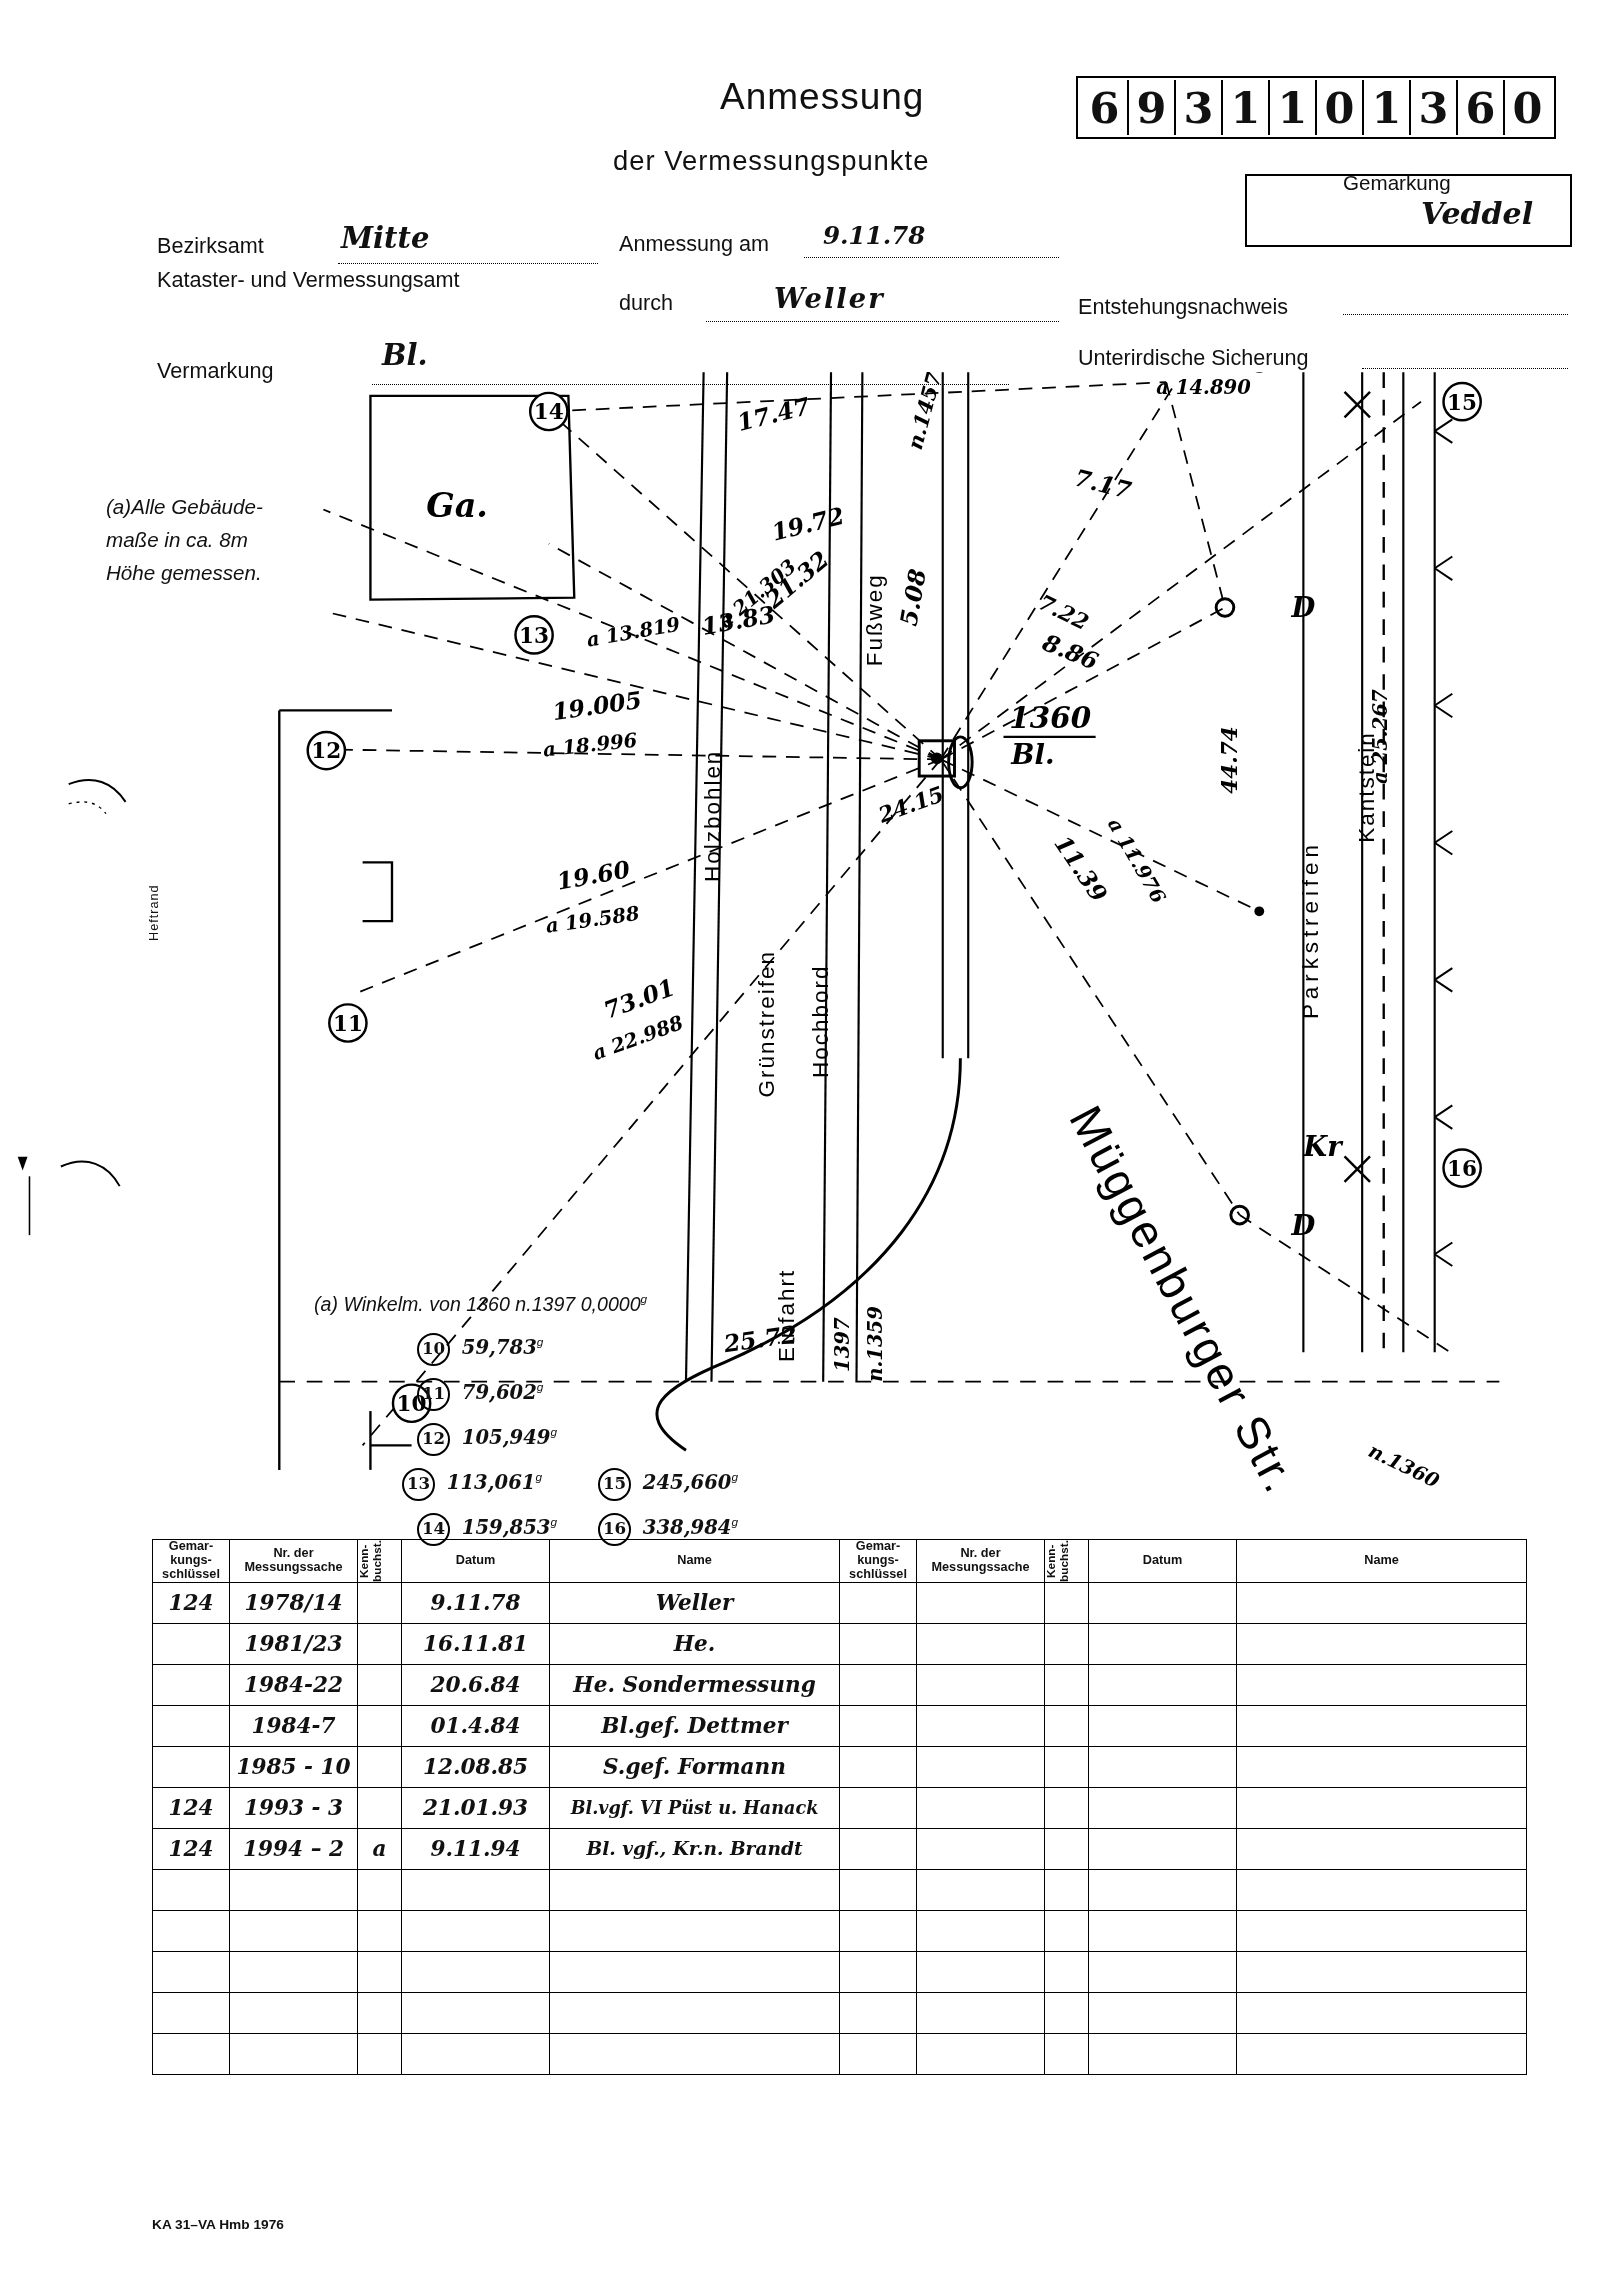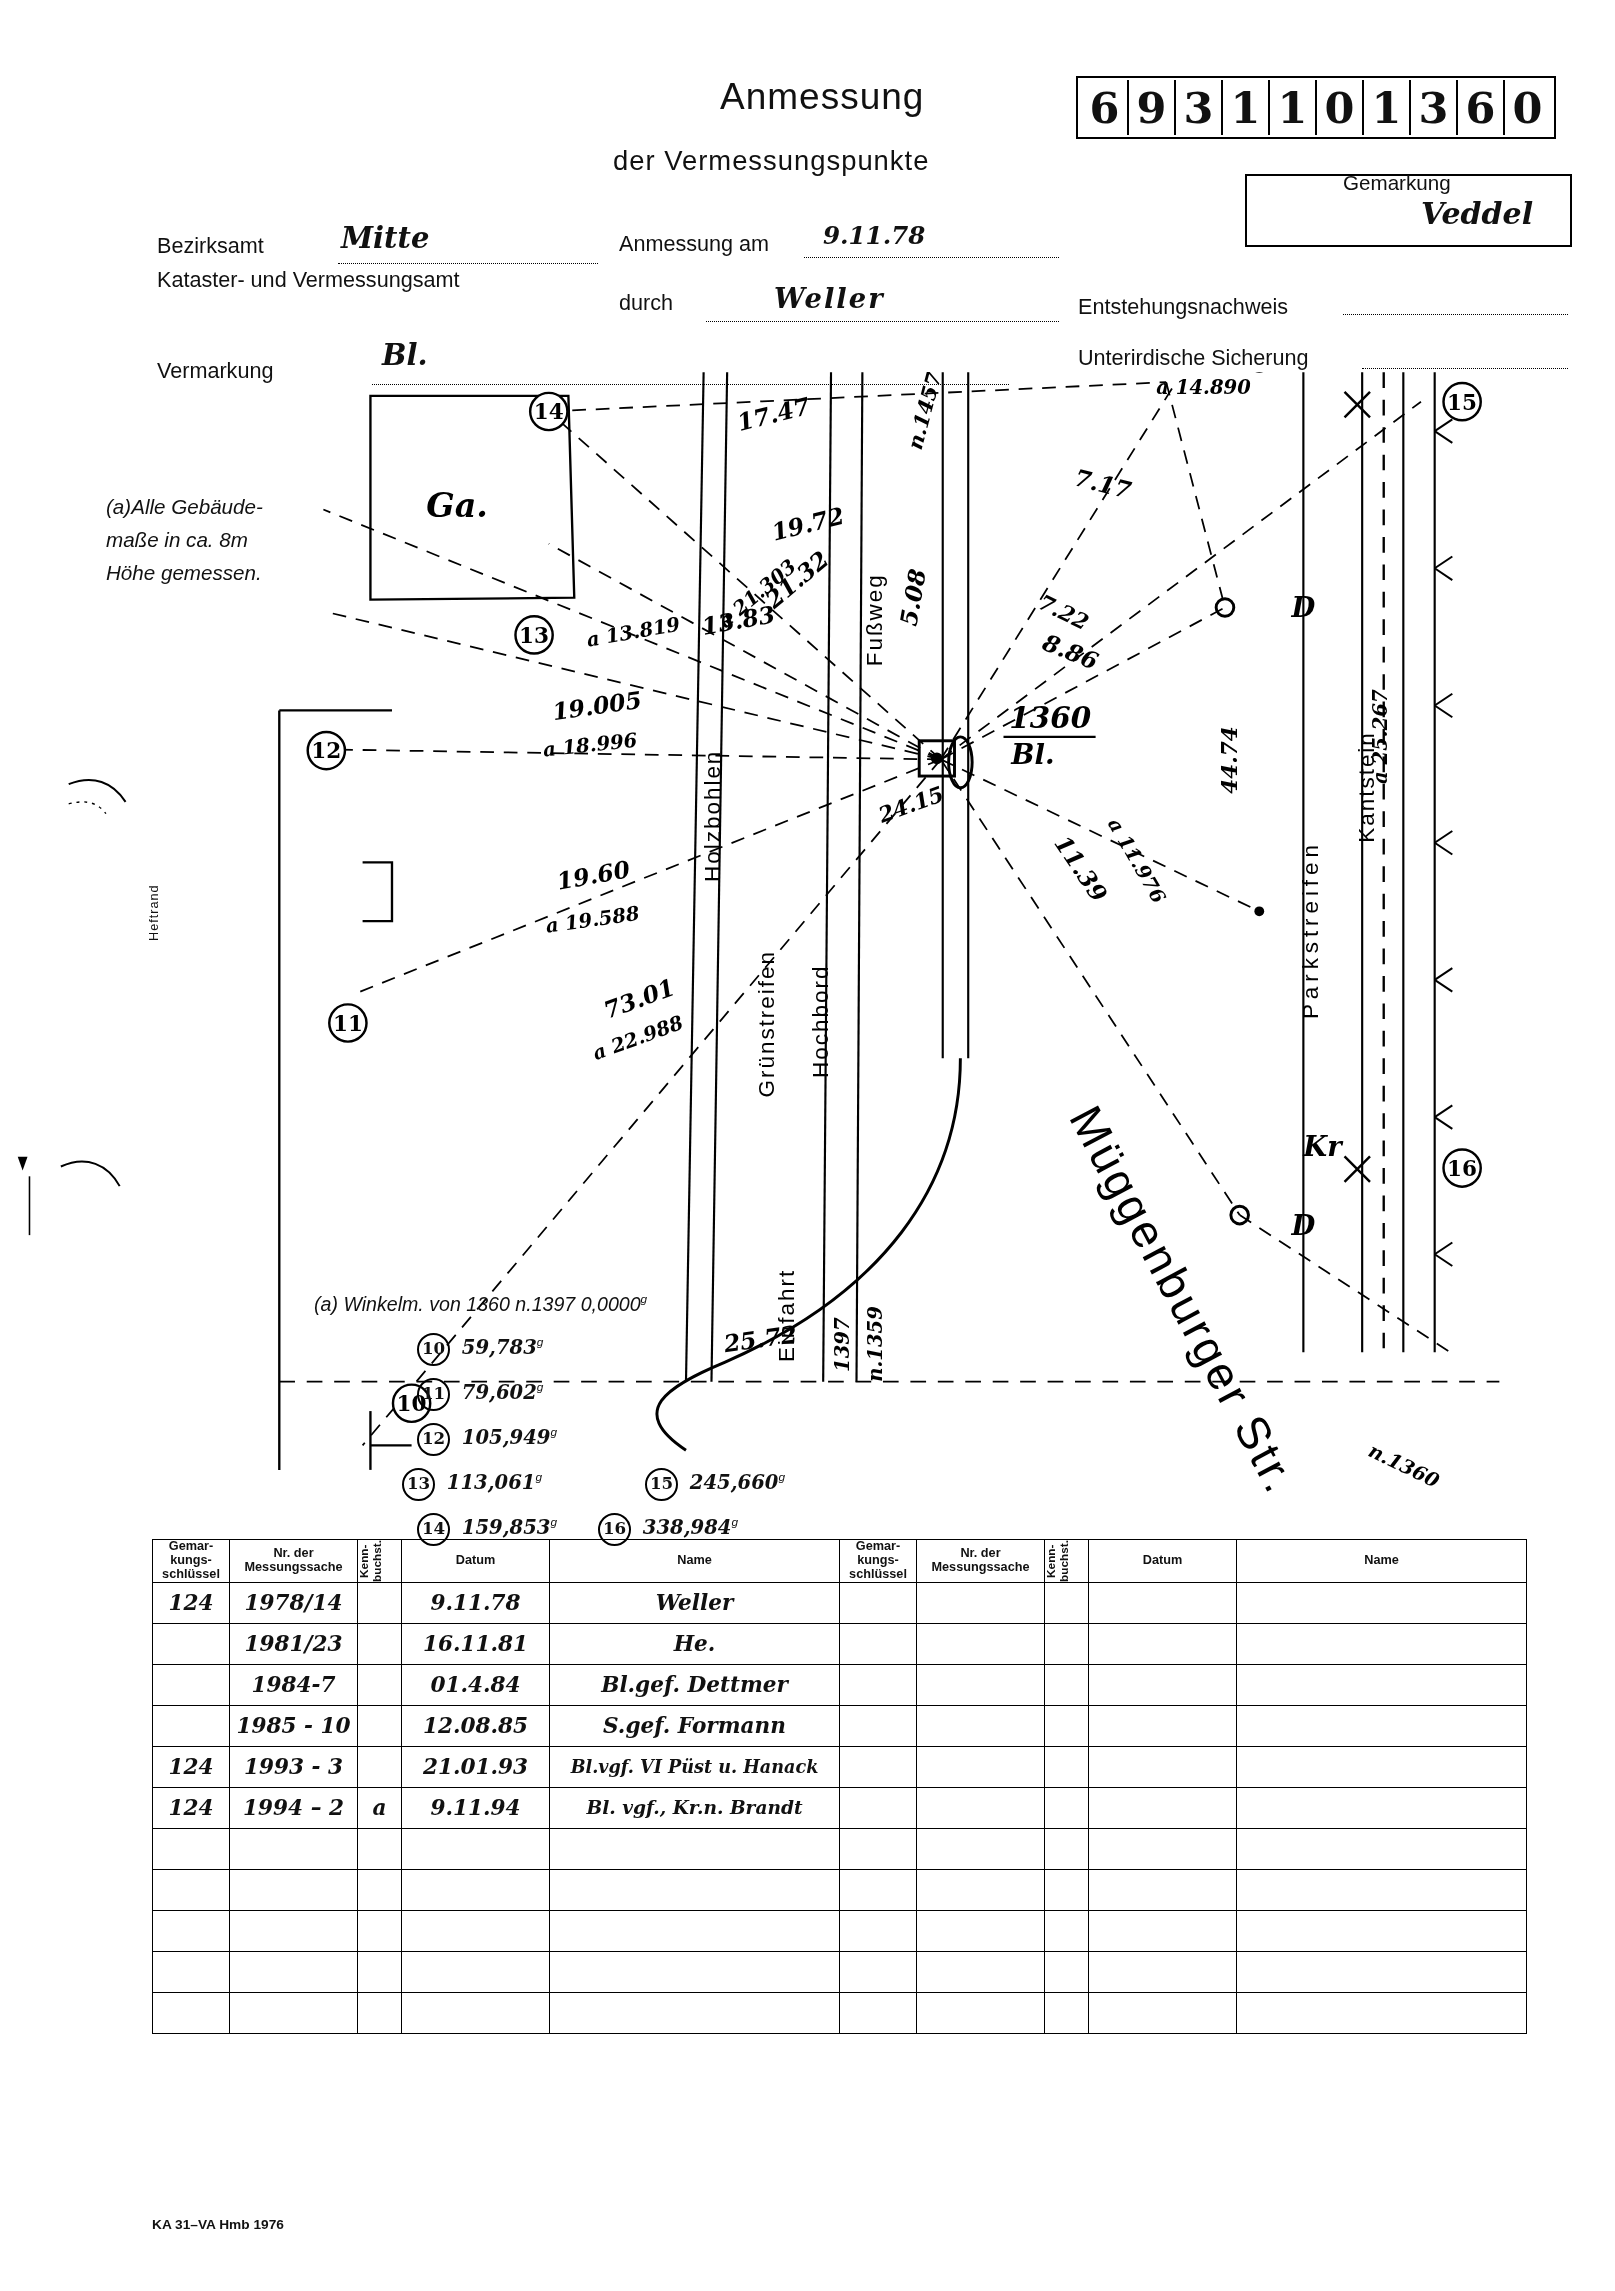--- a/index.html
+++ b/index.html
@@ -301,21 +301,21 @@
   <div class="abs angle-row" style="left:417px;top:1423px;">
     <span class="circnum">12</span><span class="angle-val">105,949</span><sup>g</sup>
   </div>
   <div class="abs angle-row" style="left:402px;top:1468px;">
     <span class="circnum">13</span><span class="angle-val">113,061</span><sup>g</sup>
   </div>
   <div class="abs angle-row" style="left:417px;top:1513px;">
     <span class="circnum">14</span><span class="angle-val">159,853</span><sup>g</sup>
   </div>
 
-  <div class="abs angle-row" style="left:598px;top:1468px;margin-left:47px;">
+  <div class="abs angle-row" style="left:598px;top:1468px;">
     <span class="circnum">15</span><span class="angle-val">245,660</span><sup>g</sup>
   </div>
   <div class="abs angle-row" style="left:598px;top:1513px;">
     <span class="circnum">16</span><span class="angle-val">338,984</span><sup>g</sup>
   </div>
 
   <div class="abs" id="table-wrap">
     <table class="reg">
       <thead>
         <tr>
@@ -376,20 +376,32 @@
           <td class="hand-cell">16.11.81</td>
           <td class="name-cell">He.</td>
           <td></td>
           <td></td>
           <td></td>
           <td></td>
           <td></td>
         </tr>
         <tr>
           <td class="hand-cell"></td>
+          <td class="hand-cell">1984-22</td>
+          <td class="hand-cell"></td>
+          <td class="hand-cell">20.6.84</td>
+          <td class="name-cell">He. Sondermessung</td>
+          <td></td>
+          <td></td>
+          <td></td>
+          <td></td>
+          <td></td>
+        </tr>
+        <tr>
+          <td class="hand-cell"></td>
           <td class="hand-cell">1984-7</td>
           <td class="hand-cell"></td>
           <td class="hand-cell">01.4.84</td>
           <td class="name-cell">Bl.gef. Dettmer</td>
           <td></td>
           <td></td>
           <td></td>
           <td></td>
           <td></td>
         </tr>

